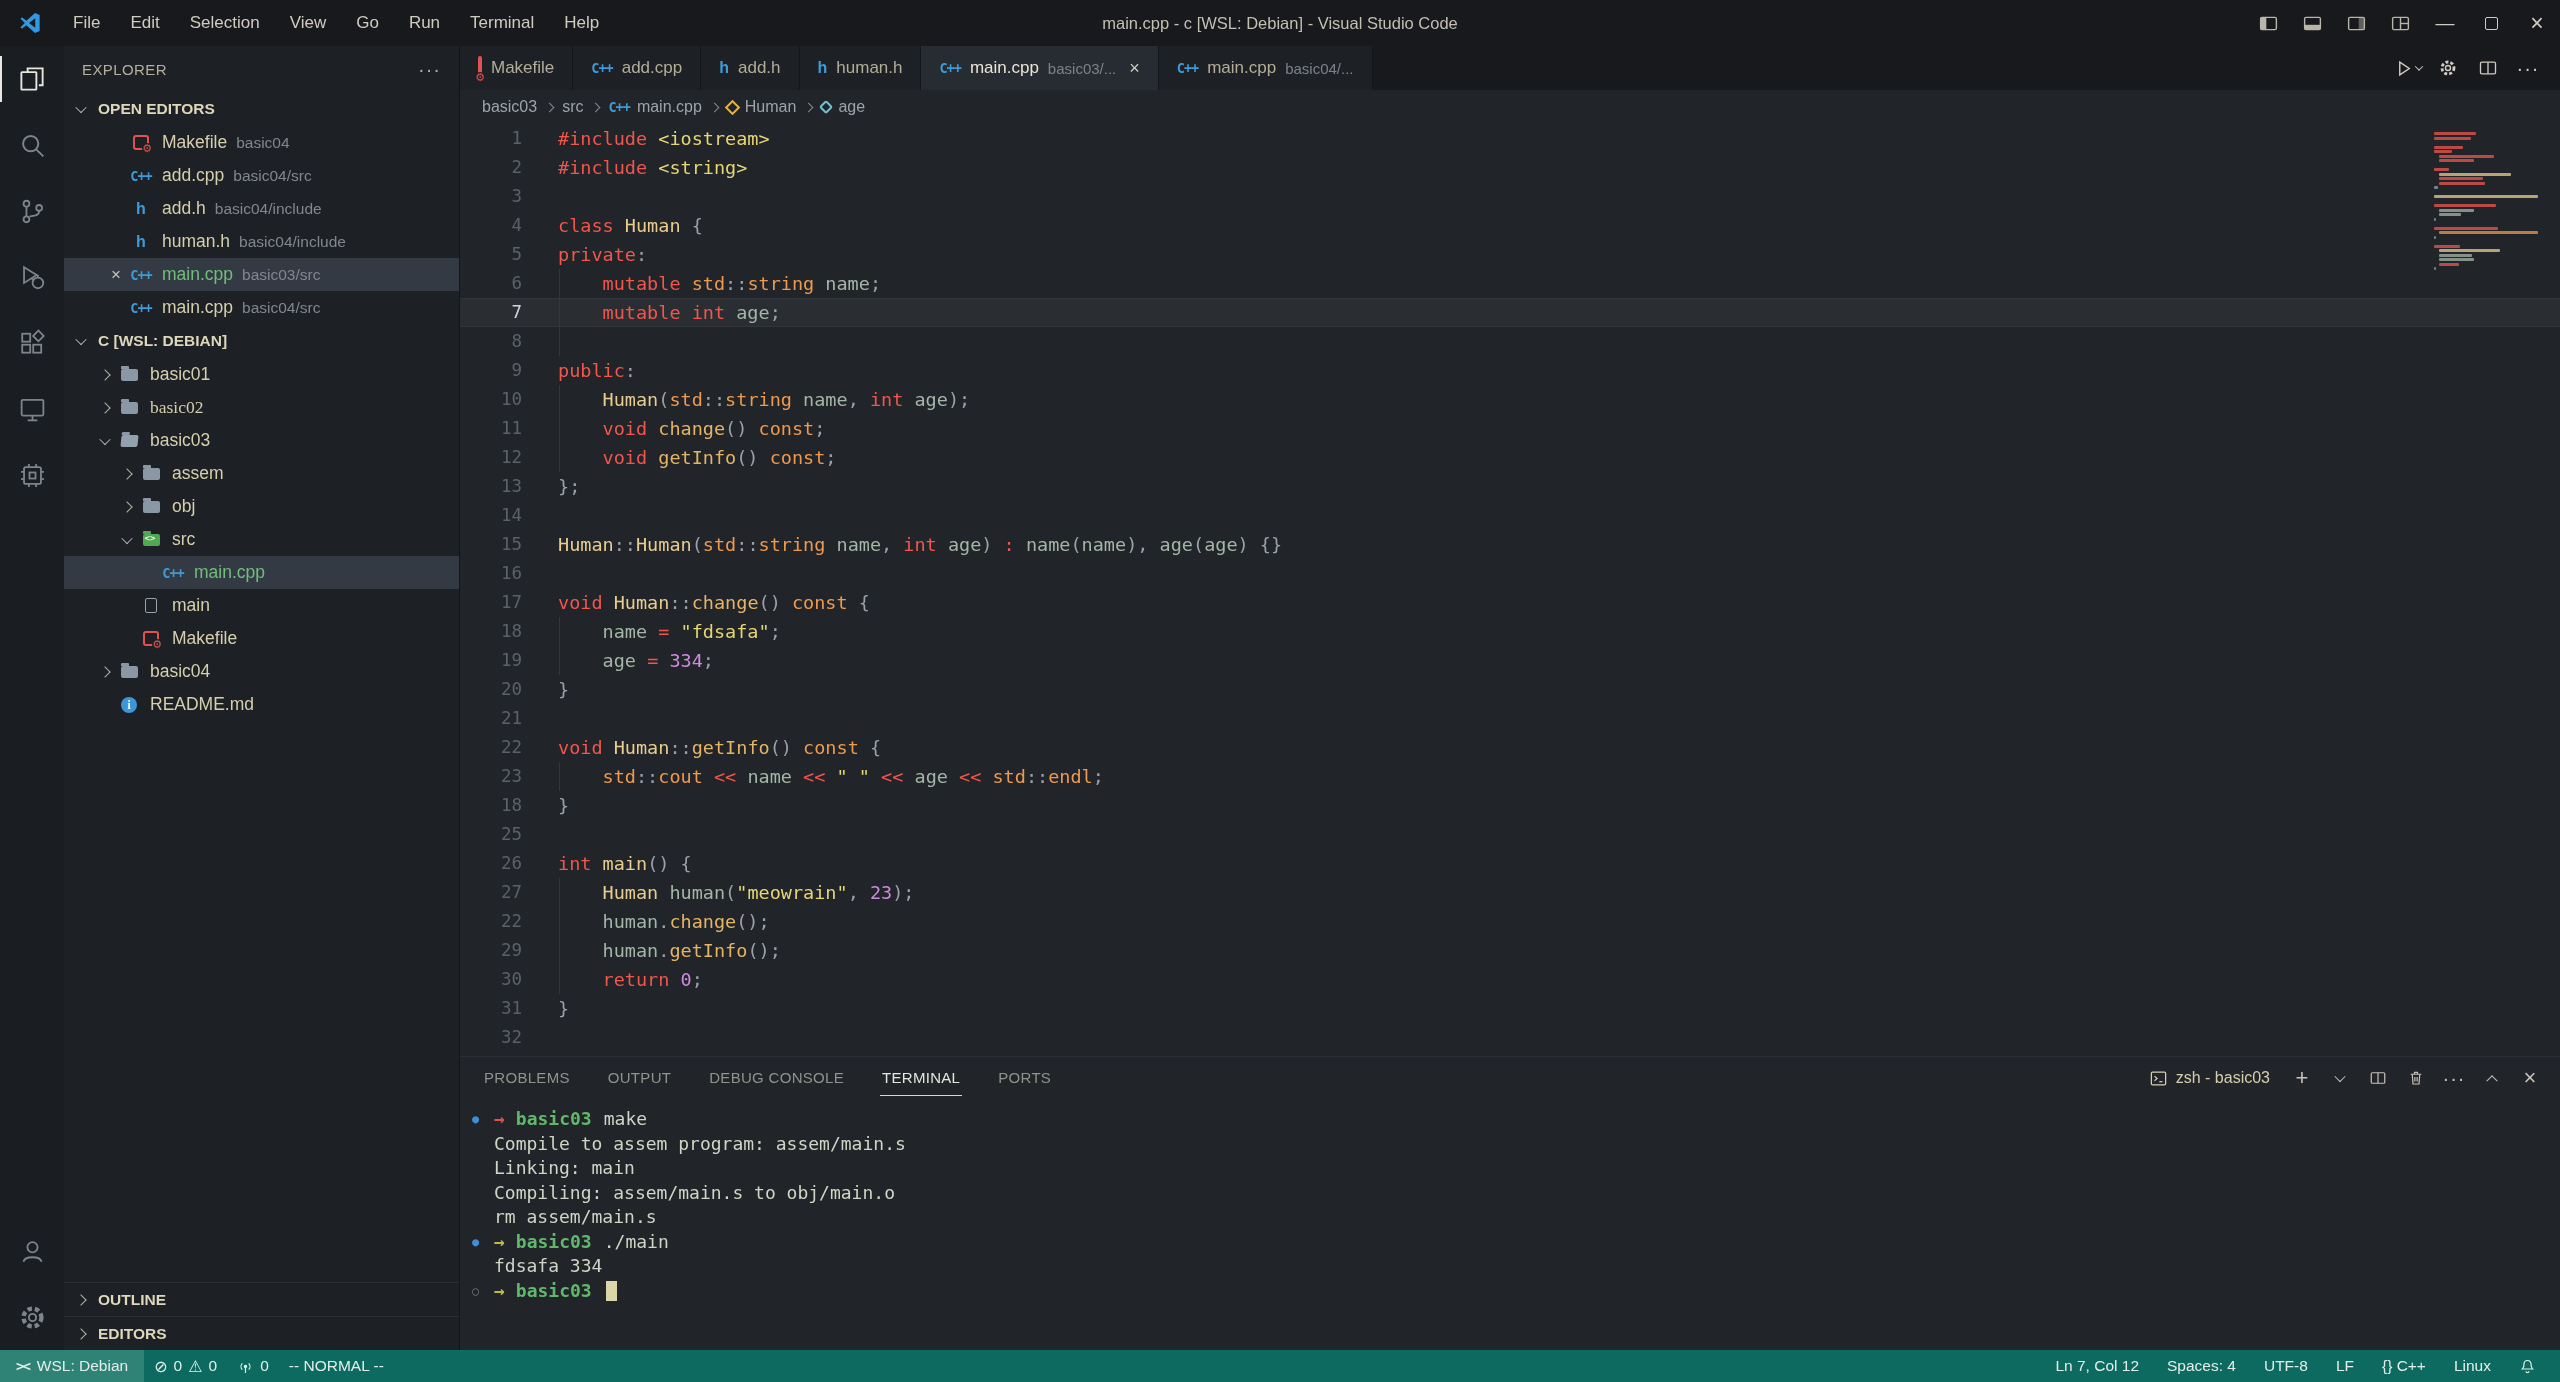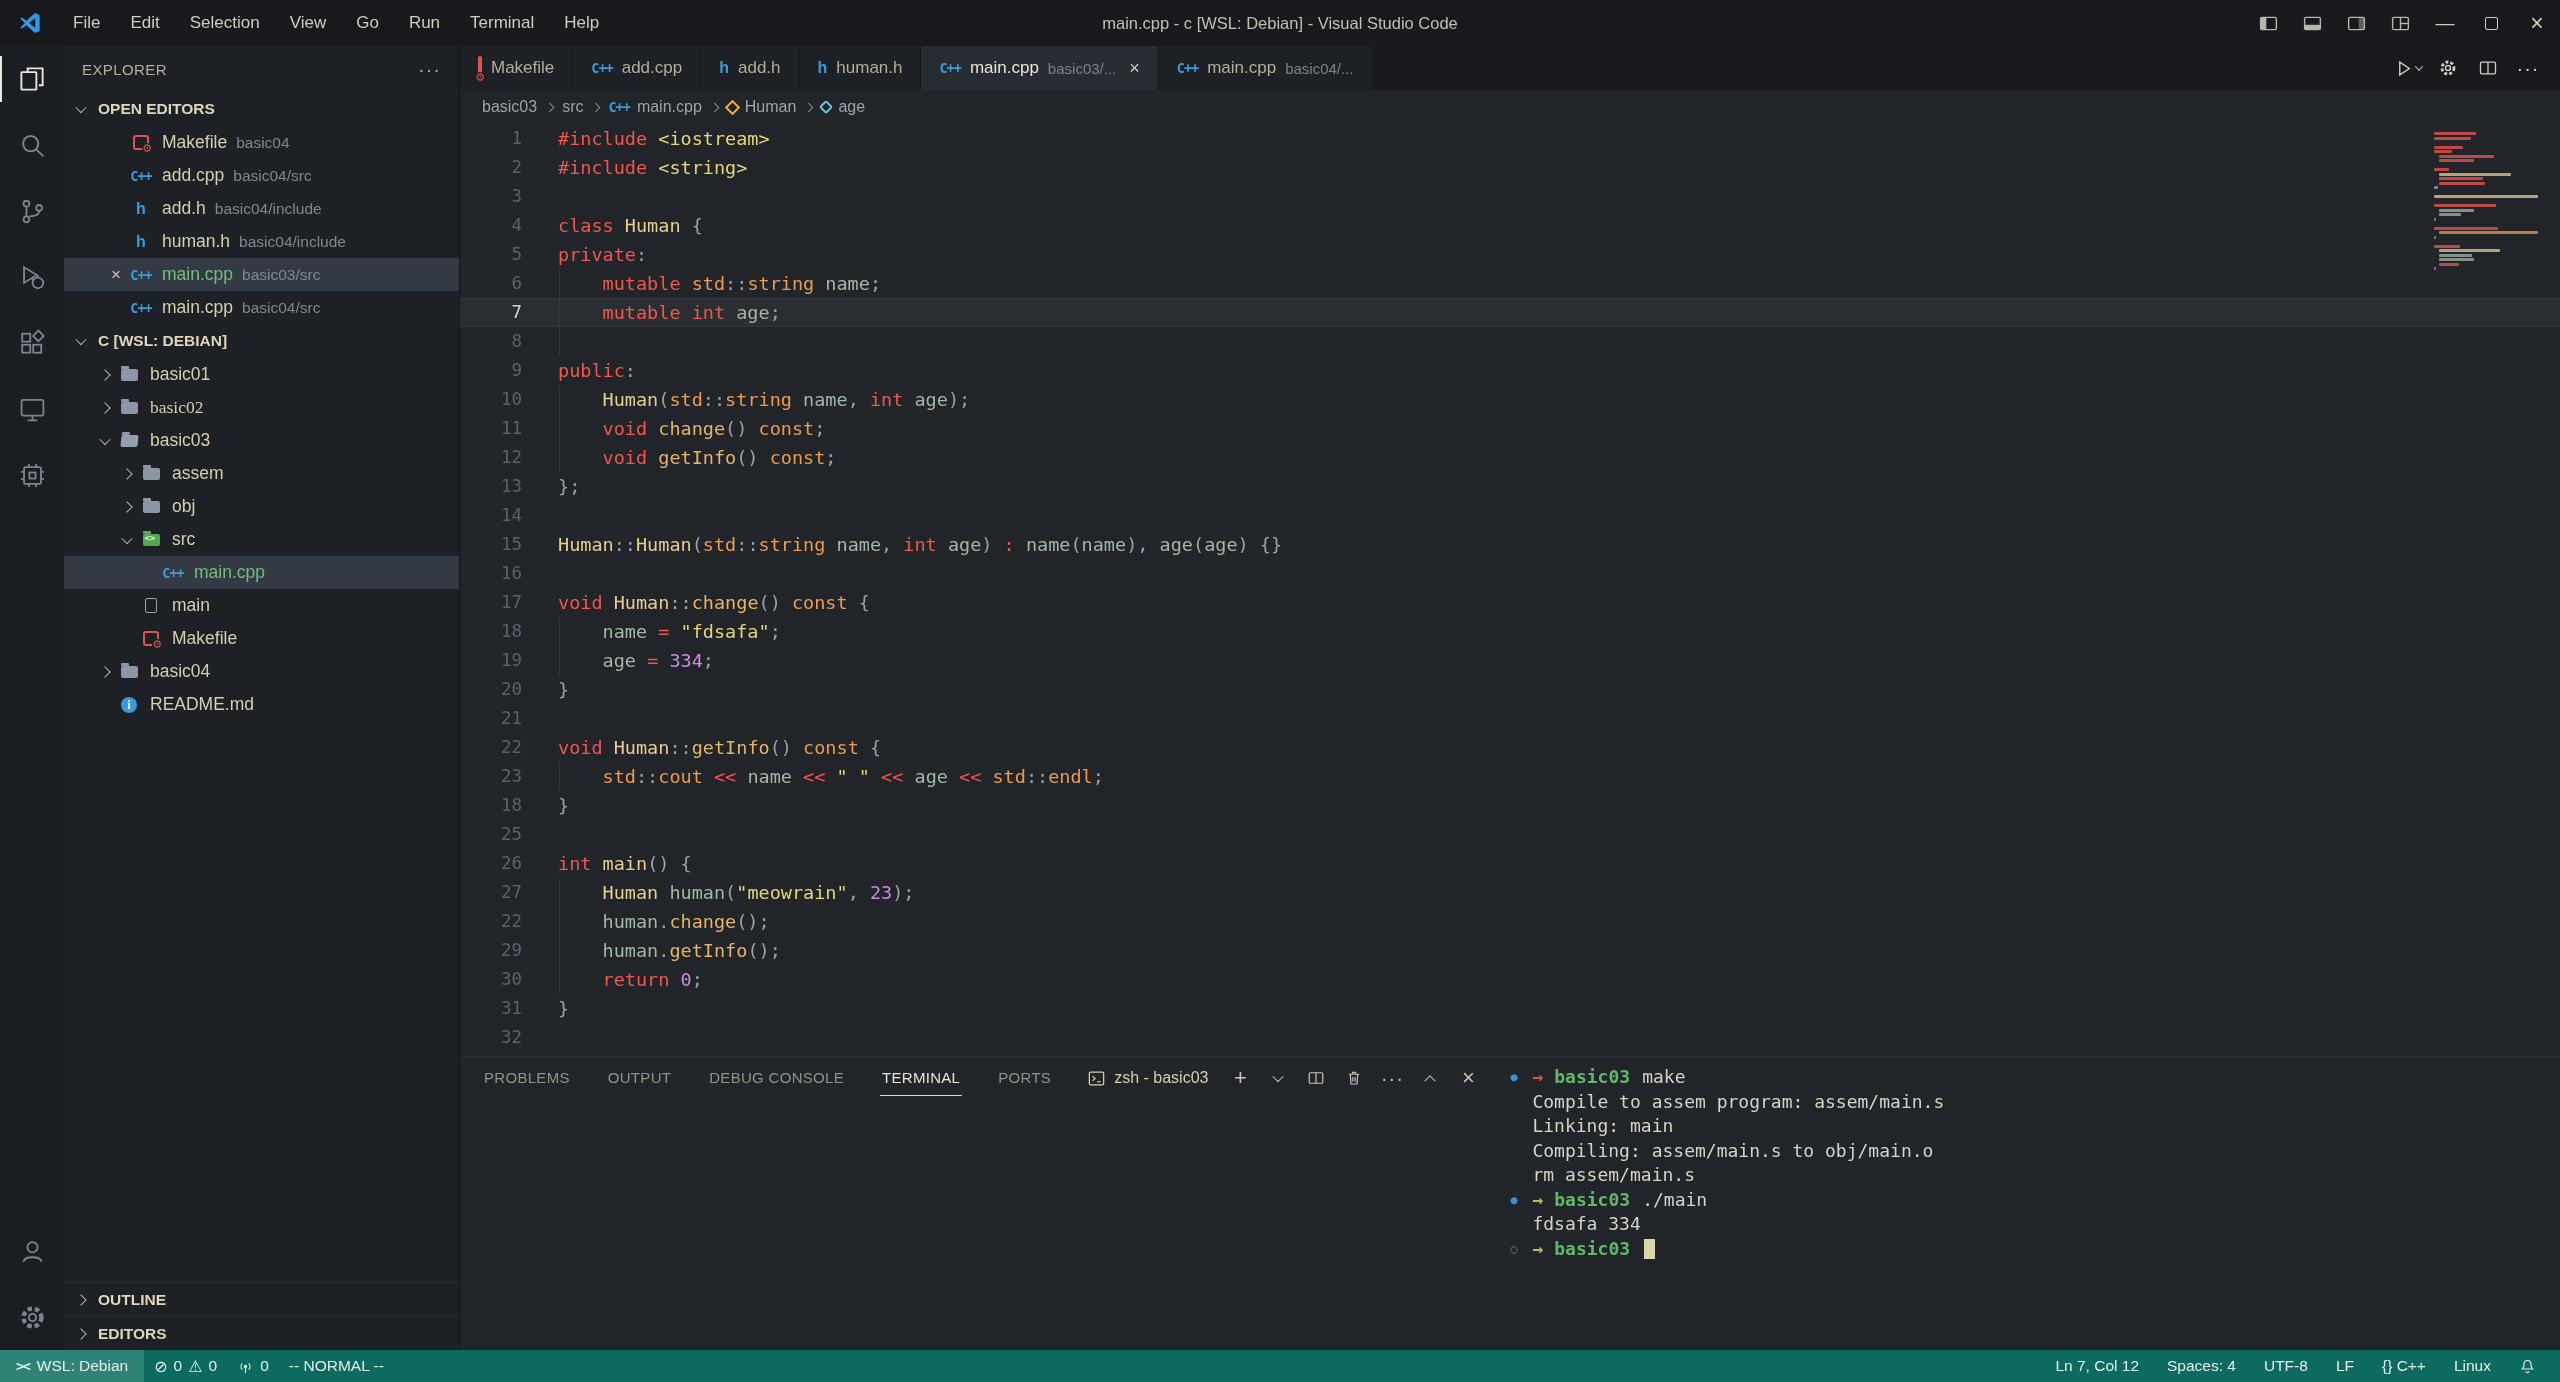--- a/index.html
+++ b/index.html
@@ -80,21 +80,21 @@
   .cl { height:29px; line-height:29px; display:flex; position:relative; white-space:pre; }
   .cl.cur { background:rgba(130,140,160,0.09); box-shadow:inset 0 1px 0 rgba(255,255,255,0.04), inset 0 -1px 0 rgba(255,255,255,0.04); }
   .cl .ln { width:62px; text-align:right; color:#5b616b; flex:none; font-size:17.5px; }
   .cl.cur .ln { color:#d0d6de; }
   .cl .ctext { padding-left:36px; }
   .cl .guide { position:absolute; left:99px; top:0; bottom:0; border-left:1px solid #32373e; }
   .minimap { position:absolute; top:8px; right:14px; width:112px; }
   .minimap .mbar { height:3px; border-radius:1px; margin-bottom:1.5px; opacity:.75; }
 
   
-  .panel { height:294px; border-top:1px solid #2c3036; background:#212428; display:flex; flex-direction:row; }
+  .panel { height:294px; border-top:1px solid #2c3036; background:#212428; display:flex; flex-direction:column; }
   .panel-head { height:42px; display:flex; align-items:center; padding:0 14px 0 22px; }
   .ptab { font-size:15px; letter-spacing:.3px; color:#8f948c; margin-right:34px; padding:9px 2px; border-bottom:1.8px solid transparent; }
   .ptab.active { color:#e6e5de; border-bottom-color:#d8d6cb; }
   .panel-right { margin-left:auto; display:flex; align-items:center; gap:6px; color:#c6c2b8; }
   .panel-right .act { width:32px; height:32px; display:flex; align-items:center; justify-content:center; }
   .term-label { display:flex; align-items:center; gap:8px; font-size:16px; color:#d6cfae; margin-right:10px; }
   .terminal { flex:1; padding:8px 0 0 12px; font-family:"DejaVu Sans Mono",monospace; font-size:18px; color:#d2d4c6; }
   .trow { height:24.5px; line-height:24.5px; display:flex; align-items:center; white-space:pre; }
   .tdot { width:13px; font-size:12px; margin-right:9px; flex:none; }
   .tdot.blue { color:#3f8fd6; } .tdot.gray { color:#6d7278; }

